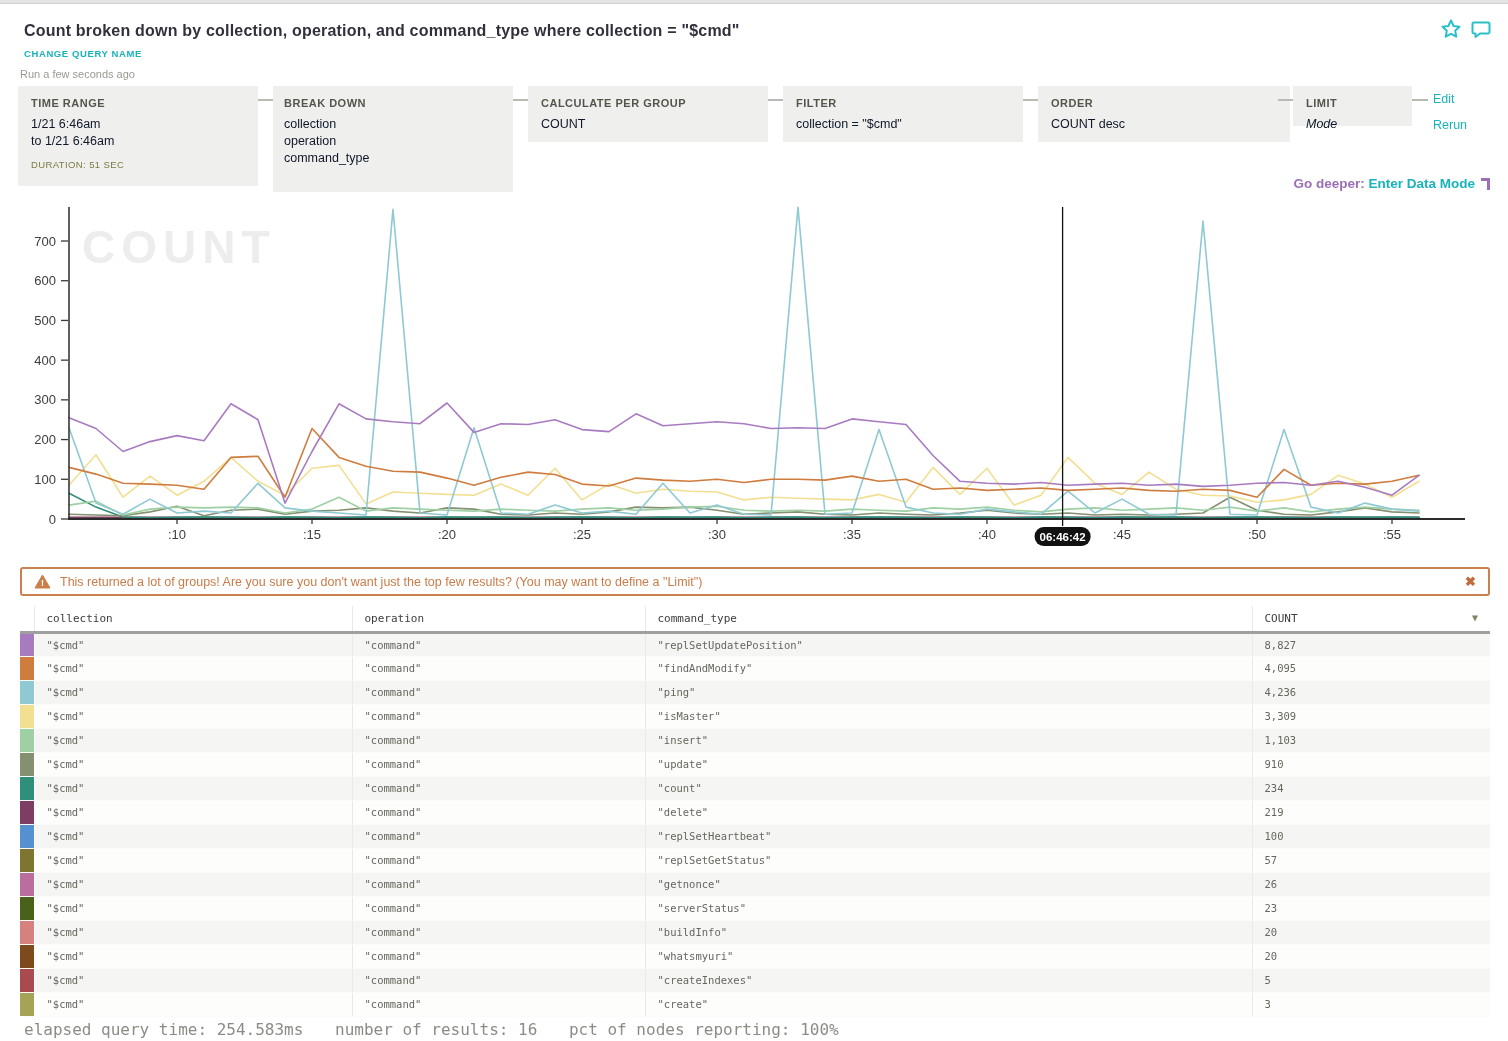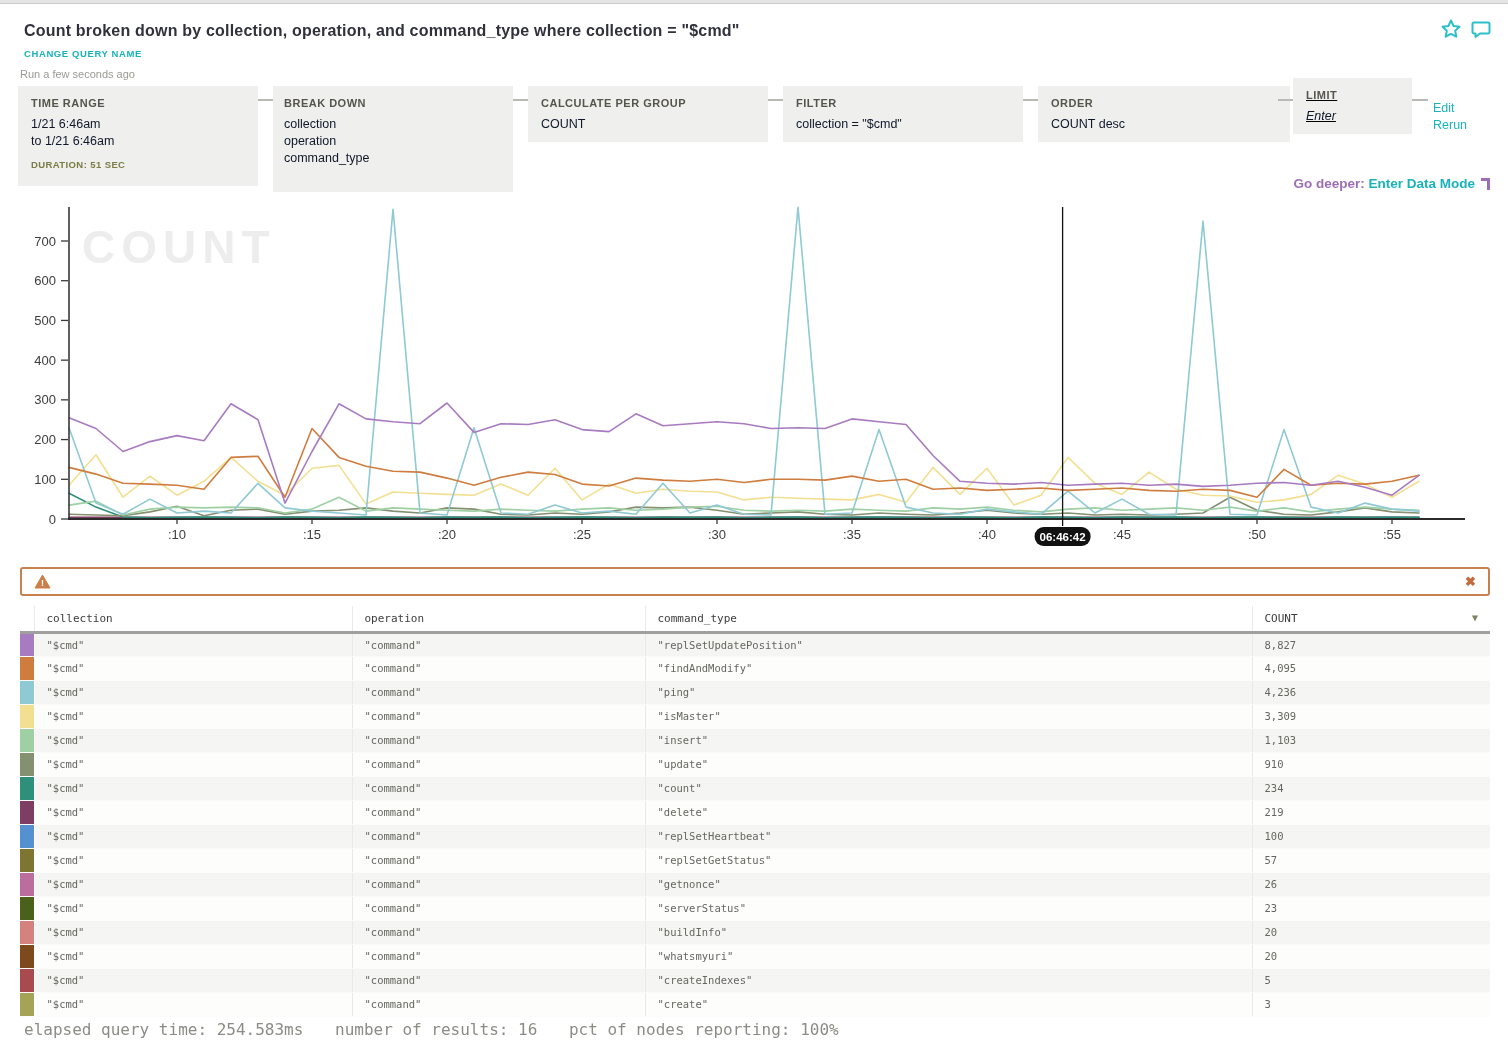--- a/index.html
+++ b/index.html
@@ -15,21 +15,21 @@
   .change-query { position:absolute; left:24px; top:48px; font-size:9.5px; font-weight:bold;
     color:#19b3bb; letter-spacing:.6px; cursor:pointer; }
   .run-status { position:absolute; left:20px; top:68px; font-size:11px; color:#9a9a94; }
   .header-icons { position:absolute; right:16px; top:18px; display:flex; gap:8px; }
   .header-icons svg { cursor:pointer; }
 
   
   .qbox { position:absolute; background:#efefed; padding:11px 13px; }
   .qbox .qlabel { font-size:11px; font-weight:bold; color:#55554d; letter-spacing:.5px; margin-bottom:7px; }
   .qbox .qval { font-size:12.5px; color:#0f172a; line-height:17px; }
-  .qbox .qdur { font-size:9.5px; font-weight:bold; color:#7b7b45; letter-spacing:.4px; margin-top:9px; }
+  .qbox .qdur { font-size:9.5px; font-weight:normal; color:#7b7b45; letter-spacing:.4px; margin-top:9px; }
   .qbox .qnone { font-style:italic; }
   .connector { position:absolute; height:0; border-top:2px solid #b9b9b5; }
   .side-link { position:absolute; font-size:12.5px; color:#19b3bb; cursor:pointer; }
 
   .go-deeper { position:absolute; right:18px; top:176px; font-size:13.5px; font-weight:bold; }
   .go-deeper .gd-prefix { color:#9c6fb5; }
   .go-deeper .gd-link { color:#19b3bb; cursor:pointer; }
   .gd-icon { display:inline-block; width:9px; height:12px; border-top:3px solid #9c6fb5;
     border-right:3px solid #9c6fb5; margin-left:6px; vertical-align:-2px; }
 
@@ -115,27 +115,27 @@
     <div class="qval">collection = "$cmd"</div>
   </div>
   <div class="connector" style="left:1023px; top:99px; width:15px;"></div>
 
   <div class="qbox" style="left:1038px; top:86px; width:252px; height:56px;">
     <div class="qlabel">ORDER</div>
     <div class="qval">COUNT desc</div>
   </div>
   <div class="connector" style="left:1278px; top:99px; width:15px;"></div>
 
-  <div class="qbox" style="left:1293px; top:78px; width:119px; height:56px;text-decoration:underline;">
+  <div class="qbox" style="left:1293px; top:86px; width:119px; height:40px;">
     <div class="qlabel">LIMIT</div>
-    <div class="qval qnone">Enter</div>
+    <div class="qval qnone">Mode</div>
   </div>
   <div class="connector" style="left:1412px; top:99px; width:16px;"></div>
 
-  <div class="side-link" style="left:1433px; top:101px;">Edit</div>
+  <div class="side-link" style="left:1433px; top:92px;">Edit</div>
   <div class="side-link" style="left:1433px; top:118px;">Rerun</div>
 
   <div class="go-deeper">
     <span class="gd-prefix">Go deeper:</span>
     <span class="gd-link">Enter Data Mode</span><span class="gd-icon"></span>
   </div>
 
   <svg id="chart" width="1500" height="352" viewBox="0 0 1500 352">
       <text x="82" y="58" font-size="46" font-weight="bold" fill="#ededed" letter-spacing="6" font-family="Liberation Sans, sans-serif">COUNT</text>
       <line x1="61" y1="314" x2="68" y2="314" stroke="#3a3a3a" stroke-width="1.3"></line>
@@ -195,20 +195,21 @@
       <line x1="1062.6" y1="2" x2="1062.6" y2="321" stroke="#111" stroke-width="1.3"></line>
       <rect x="1034.6" y="322" width="56" height="19" rx="9" fill="#121212"></rect>
       <text x="1062.6" y="336" text-anchor="middle" font-size="11.5" font-weight="bold" fill="#fff" font-family="Liberation Sans, sans-serif">06:46:42</text>
     </svg>
 
   <div class="warning">
     <svg width="17" height="15" viewBox="0 0 17 15">
       <path d="M8.5 1 L16 14 H1 Z" fill="#cd7e48" stroke="#cd7e48" stroke-width="1" stroke-linejoin="round"></path>
       <text x="8.5" y="12.2" text-anchor="middle" font-size="9" font-weight="bold" fill="#fff" font-family="Liberation Sans, sans-serif">!</text>
     </svg>
+    <span class="wtext">This returned a lot of groups! Are you sure you don't want just the top few results? (You may want to define a "Limit")</span>
     <span class="wclose">✖</span>
   </div>
 
   <table>
     <colgroup>
         <col class="c-sw">
         <col class="c-col">
         <col class="c-op">
         <col class="c-ct">
         <col class="c-cnt">

